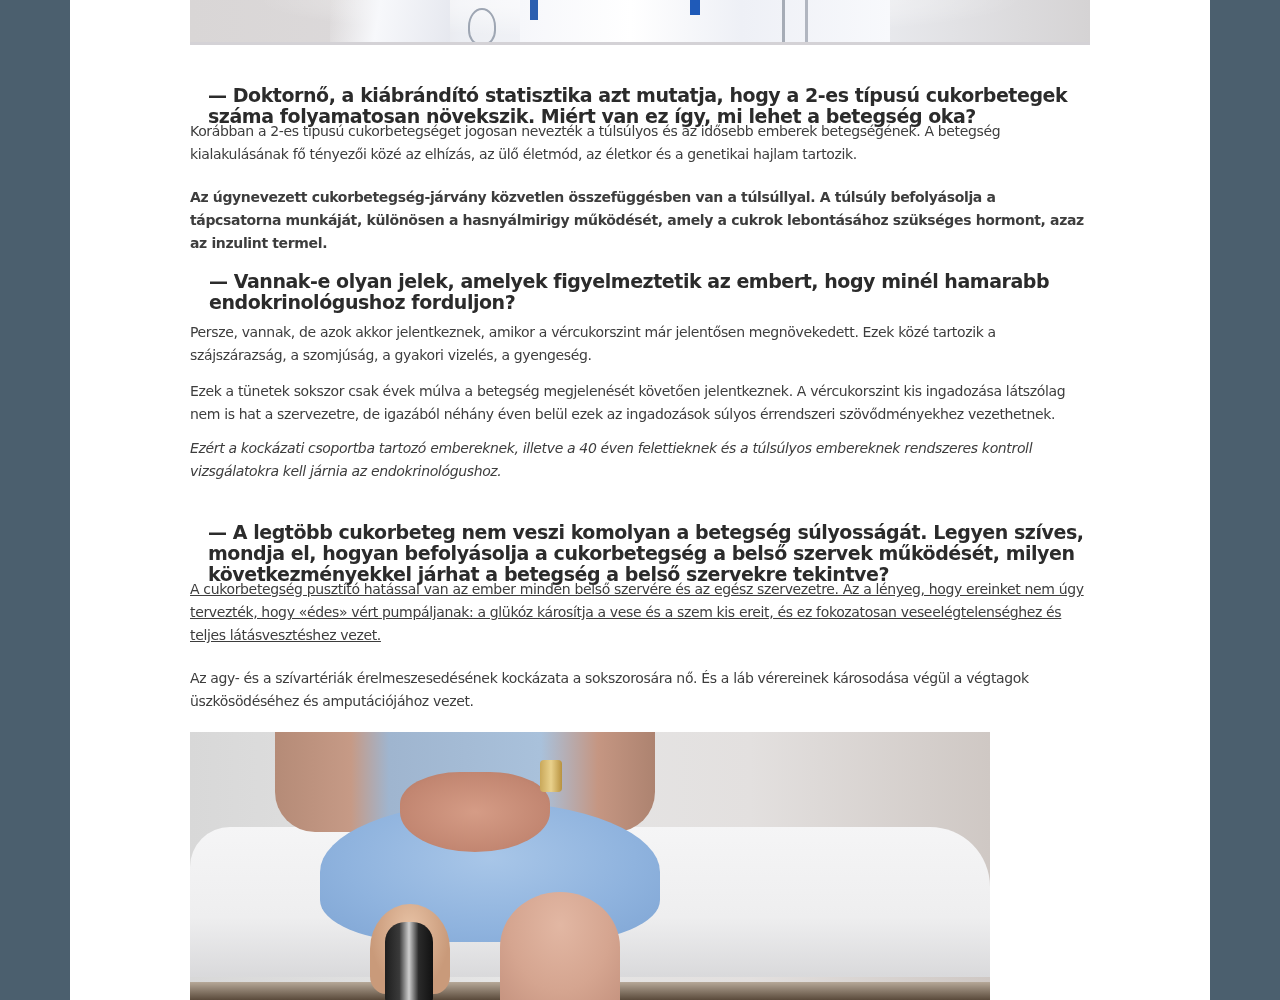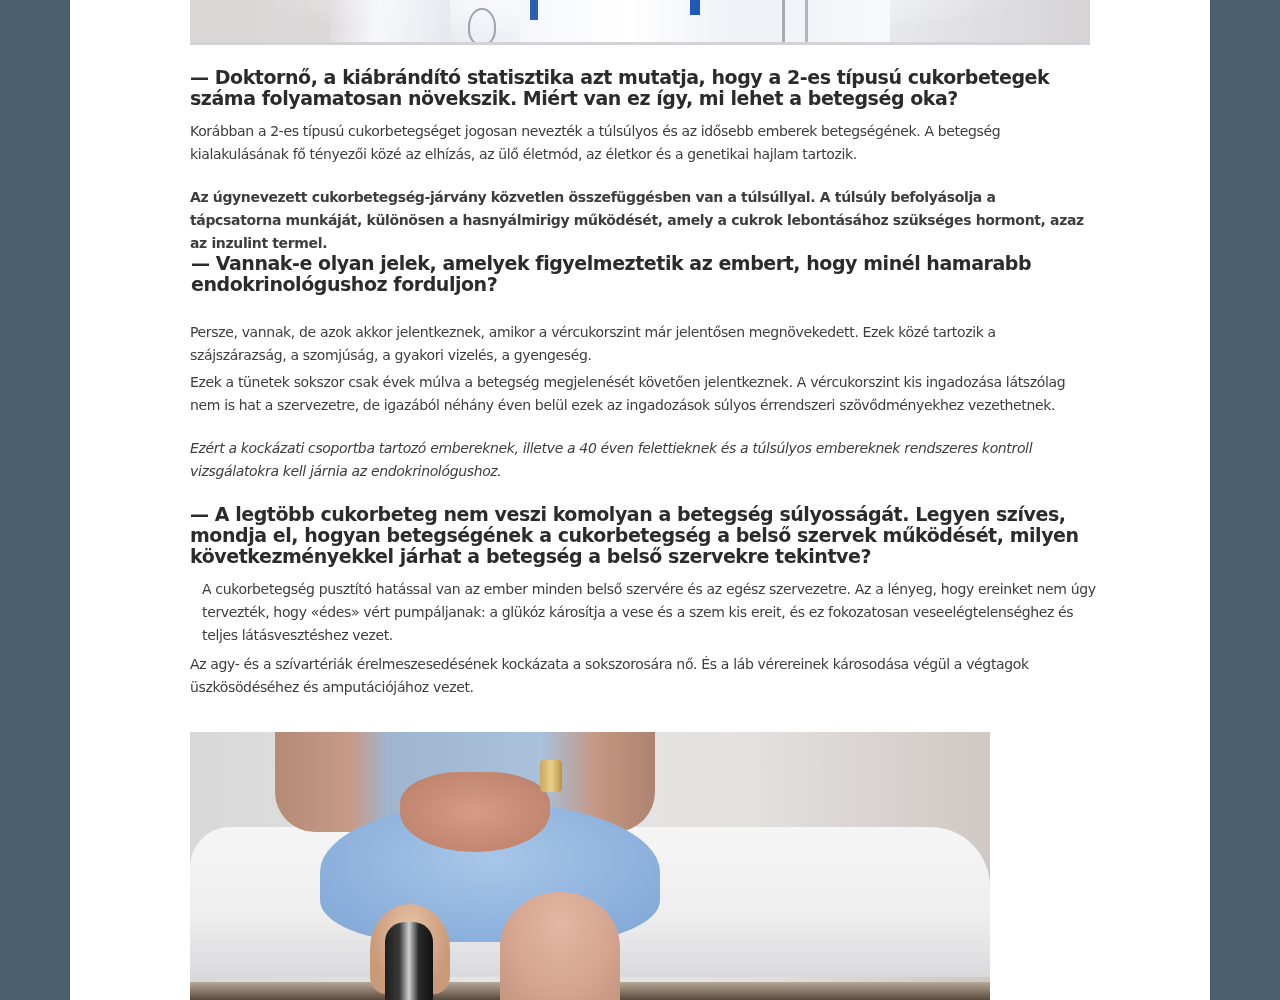--- a/index.html
+++ b/index.html
@@ -67,41 +67,41 @@
     .hero-image .bottom-shade {
       position: absolute; left: 0; bottom: 0; width: 100%; height: 3px; background: #d4d2d6;
     }
 
     h2.question {
       font-family: "DejaVu Sans", sans-serif;
       font-weight: bold;
       font-size: 19px;
       line-height: 21px;
       color: #2b2b2b;
-      margin: 0;
+      margin: 18px;
       letter-spacing: -0.45px;
     }
     p.body {
       font-family: "DejaVu Sans", sans-serif;
       font-size: 14px;
       line-height: 23px;
       color: #3d3d3d;
       margin: 0;
       letter-spacing: -0.35px;
     }
     .q1 { position: absolute; top: 67px; left: 0; width: 900px; }
     .p1 { position: absolute; top: 120px; left: 0; width: 900px; }
     .p2 { position: absolute; top: 186px; left: 0; width: 900px; font-weight: bold; }
     .q2 { position: absolute; top: 253px; left: 1px; width: 900px; }
     .p3 { position: absolute; top: 321px; left: 0; width: 900px; }
-    .p4 { position: absolute; top: 371px; left: 0; width: 900px; }
+    .p4 { position: absolute; top: 380px; left: 0; width: 900px; }
     .p5 { position: absolute; top: 437px; left: 0; width: 900px; font-style: italic; }
     .q3 { position: absolute; top: 504px; left: 0; width: 900px; }
-    .p6 { position: absolute; top: 578px; left: 12px; width: 900px; }
-    .p7 { position: absolute; top: 653px; left: 0; width: 900px; }
+    .p6 { position: absolute; top: 578px; left: 0; width: 900px; text-decoration: underline; }
+    .p7 { position: absolute; top: 667px; left: 0; width: 900px; }
 
     .patient-image {
       position: absolute;
       top: 732px;
       left: 0;
       width: 800px;
       height: 268px;
       overflow: hidden;
       background: linear-gradient(90deg, #d8d8d8 0%, #e6e6e6 40%, #e3e0df 70%, #cfc8c4 100%);
     }
@@ -169,21 +169,21 @@
 
     <h2 class="question q1">— Doktornő, a kiábrándító statisztika azt mutatja, hogy a 2-es típusú cukorbetegek száma folyamatosan növekszik. Miért van ez így, mi lehet a betegség oka?</h2>
     <p class="body p1">Korábban a 2-es típusú cukorbetegséget jogosan nevezték a túlsúlyos és az idősebb emberek betegségének. A betegség kialakulásának fő tényezői közé az elhízás, az ülő életmód, az életkor és a genetikai hajlam tartozik.</p>
     <p class="body p2">Az úgynevezett cukorbetegség-járvány közvetlen összefüggésben van a túlsúllyal. A túlsúly befolyásolja a tápcsatorna munkáját, különösen a hasnyálmirigy működését, amely a cukrok lebontásához szükséges hormont, azaz az inzulint termel.</p>
 
     <h2 class="question q2">— Vannak-e olyan jelek, amelyek figyelmeztetik az embert, hogy minél hamarabb endokrinológushoz forduljon?</h2>
     <p class="body p3">Persze, vannak, de azok akkor jelentkeznek, amikor a vércukorszint már jelentősen megnövekedett. Ezek közé tartozik a szájszárazság, a szomjúság, a gyakori vizelés, a gyengeség.</p>
     <p class="body p4">Ezek a tünetek sokszor csak évek múlva a betegség megjelenését követően jelentkeznek. A vércukorszint kis ingadozása látszólag nem is hat a szervezetre, de igazából néhány éven belül ezek az ingadozások súlyos érrendszeri szövődményekhez vezethetnek.</p>
     <p class="body p5">Ezért a kockázati csoportba tartozó embereknek, illetve a 40 éven felettieknek és a túlsúlyos embereknek rendszeres kontroll vizsgálatokra kell járnia az endokrinológushoz.</p>
 
-    <h2 class="question q3">— A legtöbb cukorbeteg nem veszi komolyan a betegség súlyosságát. Legyen szíves, mondja el, hogyan betegségének a cukorbetegség a belső szervek működését, milyen következményekkel járhat a betegség a belső szervekre tekintve?</h2>
+    <h2 class="question q3">— A legtöbb cukorbeteg nem veszi komolyan a betegség súlyosságát. Legyen szíves, mondja el, hogyan befolyásolja a cukorbetegség a belső szervek működését, milyen következményekkel járhat a betegség a belső szervekre tekintve?</h2>
     <p class="body p6">A cukorbetegség pusztító hatással van az ember minden belső szervére és az egész szervezetre. Az a lényeg, hogy ereinket nem úgy tervezték, hogy «édes» vért pumpáljanak: a glükóz károsítja a vese és a szem kis ereit, és ez fokozatosan veseelégtelenséghez és teljes látásvesztéshez vezet.</p>
     <p class="body p7">Az agy- és a szívartériák érelmeszesedésének kockázata a sokszorosára nő. És a láb vérereinek károsodása végül a végtagok üszkösödéséhez és amputációjához vezet.</p>
 
     <div class="patient-image" aria-label="patient-with-leg-prosthesis-sitting-on-hospital-bed">
       <div class="bed"></div>
       <div class="floor"></div>
       <div class="torso"></div>
       <div class="gown"></div>
       <div class="hands"></div>
       <div class="watch"></div>

